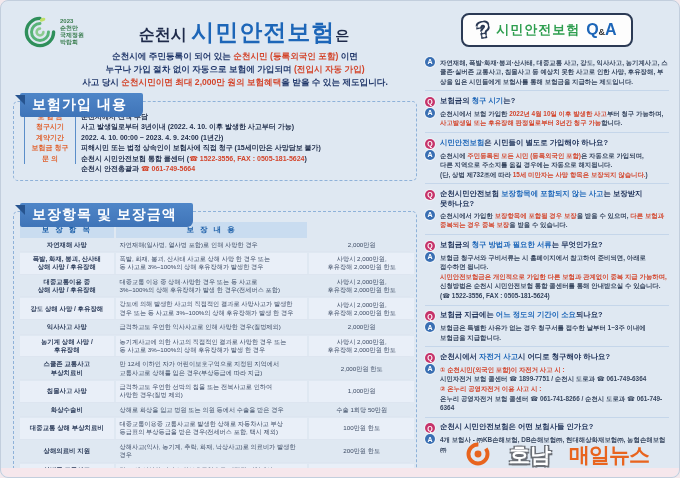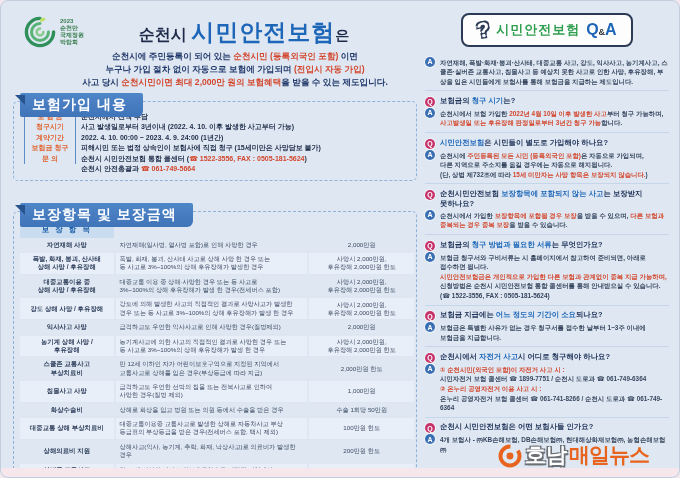--- a/index.html
+++ b/index.html
@@ -62,21 +62,21 @@
   .qa-item{padding:4.5px 0 4px 0;}
   .qa-item + .qa-item{border-top:1px solid #c5d6ea;}
   .q-line,.a-line{display:flex;gap:5px;align-items:flex-start;}
   .badge{flex:0 0 10px;width:10px;height:10px;border-radius:50%;color:#fff;font-size:7px;font-weight:900;display:flex;align-items:center;justify-content:center;margin-top:1px;box-shadow:0 0 0 1px #ffffff80;}
   .badge-q{background:var(--qBadge);}
   .badge-a{background:var(--aBadge);}
   .q-text{font-size:7.4px;font-weight:800;color:#20335a;line-height:1.35;}
   .a-text{font-size:6.4px;font-weight:600;color:#37465f;line-height:1.5;white-space:pre-line;margin-top:2px;}
 
   
-  .watermark{position:absolute;right:30px;bottom:8px;display:flex;align-items:flex-end;gap:2px;z-index:6;}
+  .watermark{position:absolute;right:30px;bottom:8px;display:flex;align-items:flex-start;gap:18px;z-index:6;}
   .wm-text1{font-size:21px;font-weight:900;color:#fff;
     text-shadow:-1.5px -1.5px 0 #6b6f76,1.5px -1.5px 0 #6b6f76,-1.5px 1.5px 0 #6b6f76,1.5px 1.5px 0 #6b6f76;}
   .wm-text2{font-size:21px;font-weight:900;color:var(--wmOrange);letter-spacing:-1px;}
 </style>
 </head>
 <body>
 
 <div class="poster">
   <div class="columns">
 
@@ -127,20 +127,21 @@
           <span class="enroll-value"><span>순천시 시민안전보험 통합 콜센터 (</span><span class="c-r">☎ 1522-3556,  FAX : 0505-181-5624</span><span>)
 순천시 안전총괄과 </span><span class="c-r">☎ 061-749-5664</span></span>
         </div>
       </div>
 
       <div class="panel coverage-panel">
         <div class="ribbon">보장항목 및 보장금액</div>
         <div class="ctable">
           <div class="crow chead">
             <div>보 장 항 목</div>
+            <div>보 장 내 용</div>
           </div>
           <div class="crow">
             <div class="cell-item">자연재해 사망</div>
             <div class="cell-detail">자연재해(일사병, 열사병 포함)로 인해 사망한 경우</div>
             <div class="cell-amount">2,000만원</div>
           </div>
           <div class="crow shaded">
             <div class="cell-item">폭발, 화재, 붕괴, 산사태
 상해 사망 / 후유장해</div>
             <div class="cell-detail">폭발, 화재, 붕괴, 산사태 사고로 상해 사망 한 경우 또는

